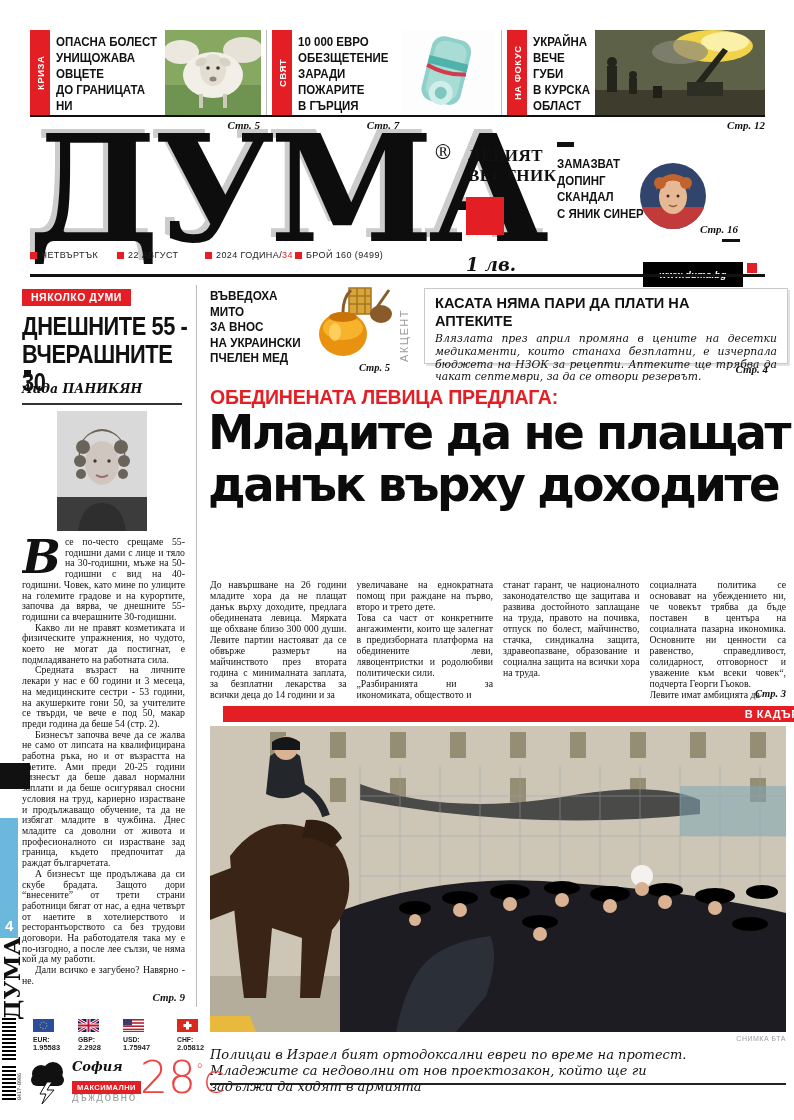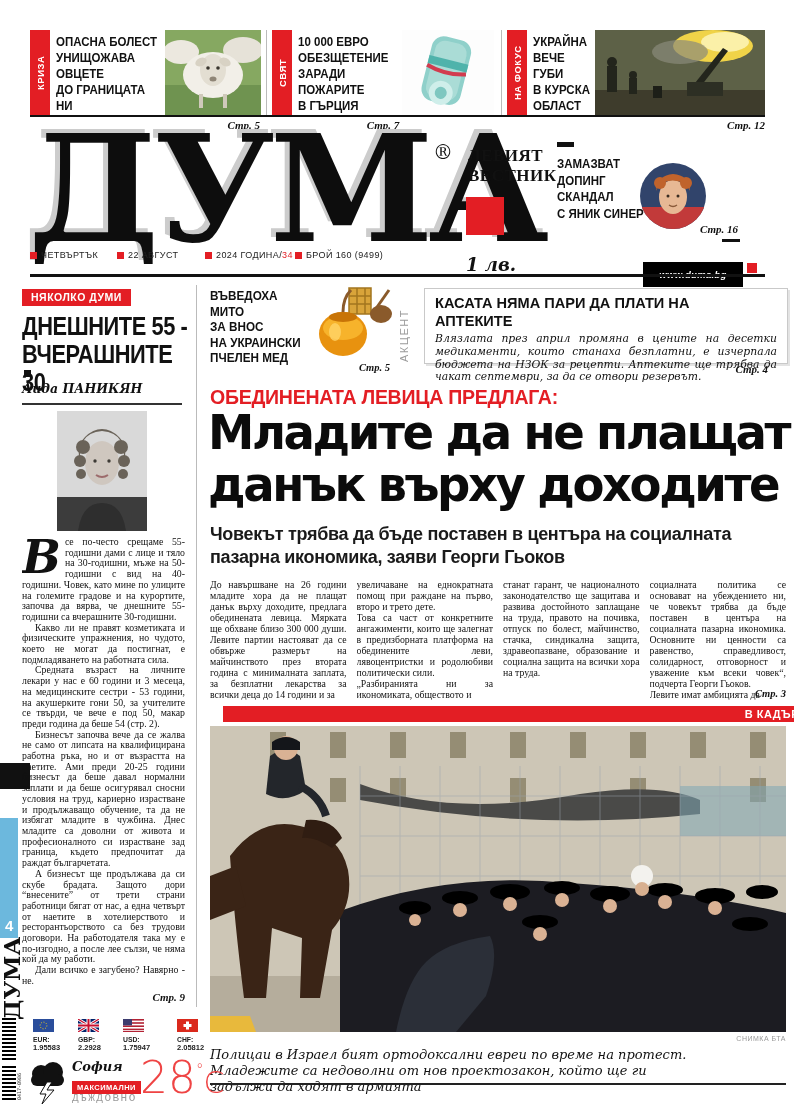--- a/index.html
+++ b/index.html
@@ -254,21 +254,20 @@
   <div class="abs vlabel" style="left:398px;top:290px;height:72px;font-family:'Liberation Sans',sans-serif;font-size:11px;letter-spacing:1.5px;color:#9b9b9b;">АКЦЕНТ</div>
   <div class="abs accent-box" style="left:424px;top:288px;width:342px;height:65px;">
     <div class="accent-title">КАСАТА НЯМА ПАРИ ДА ПЛАТИ НА АПТЕКИТЕ</div>
     <div class="accent-body" style="margin-top:3px;">Влязлата през април промяна в цените на десетки медикаменти, които станаха безплатни, е изчерпала бюджета на НЗОК за рецепти. Аптеките ще трябва да чакат септември, за да се отвори резервът.</div>
   </div>
   <div class="abs pageref" style="left:424px;top:363px;width:344px;text-align:right;">Стр. 4</div>
 
   <div class="abs kicker" style="left:210px;top:385px;">ОБЕДИНЕНАТА ЛЕВИЦА ПРЕДЛАГА:</div>
   <div class="abs headline prelines" style="left:208px;top:406px;width:600px;">Младите да не плащат
 данък върху доходите</div>
-  <div class="abs subhead" style="left:210px;top:523px;width:575px;">Човекът трябва да бъде поставен в центъра на социалната пазарна икономика, заяви Георги Гьоков</div>
 
   <div class="abs cols" style="left:210px;top:579px;width:576px;height:128px;">
     <div class="col">До навършване на 26 години младите хора да не плащат данък върху доходите, предлага обединената левица. Мярката ще обхване близо 300 000 души. Левите партии настояват да се обвърже размерът на майчинството през втората година с минималната заплата, за безплатни лекарства за всички деца до 14 години и за</div>
     <div class="col">увеличаване на еднократната помощ при раждане на първо, второ и трето дете.
 Това са част от конкретните ангажименти, които ще залегнат в предизборната платформа на обединените леви, лявоцентристки и родолюбиви политически сили.
 „Разбиранията ни за икономиката, обществото и</div>
     <div class="col">станат гарант, че националното законодателство ще защитава и развива достойното заплащане на труда, правото на почивка, отпуск по болест, майчинство, стачка, синдикална защита, здравеопазване, образование и социална защита на всички хора на труда.</div>
     <div class="col">социалната политика се основават на убеждението ни, че човекът трябва да бъде поставен в центъра на социалната пазарна икономика. Основните ни ценности са равенство, справедливост, солидарност, отговорност и уважение към всеки човек“, подчерта Георги Гьоков.
 Левите имат амбицията да</div>
   </div>

